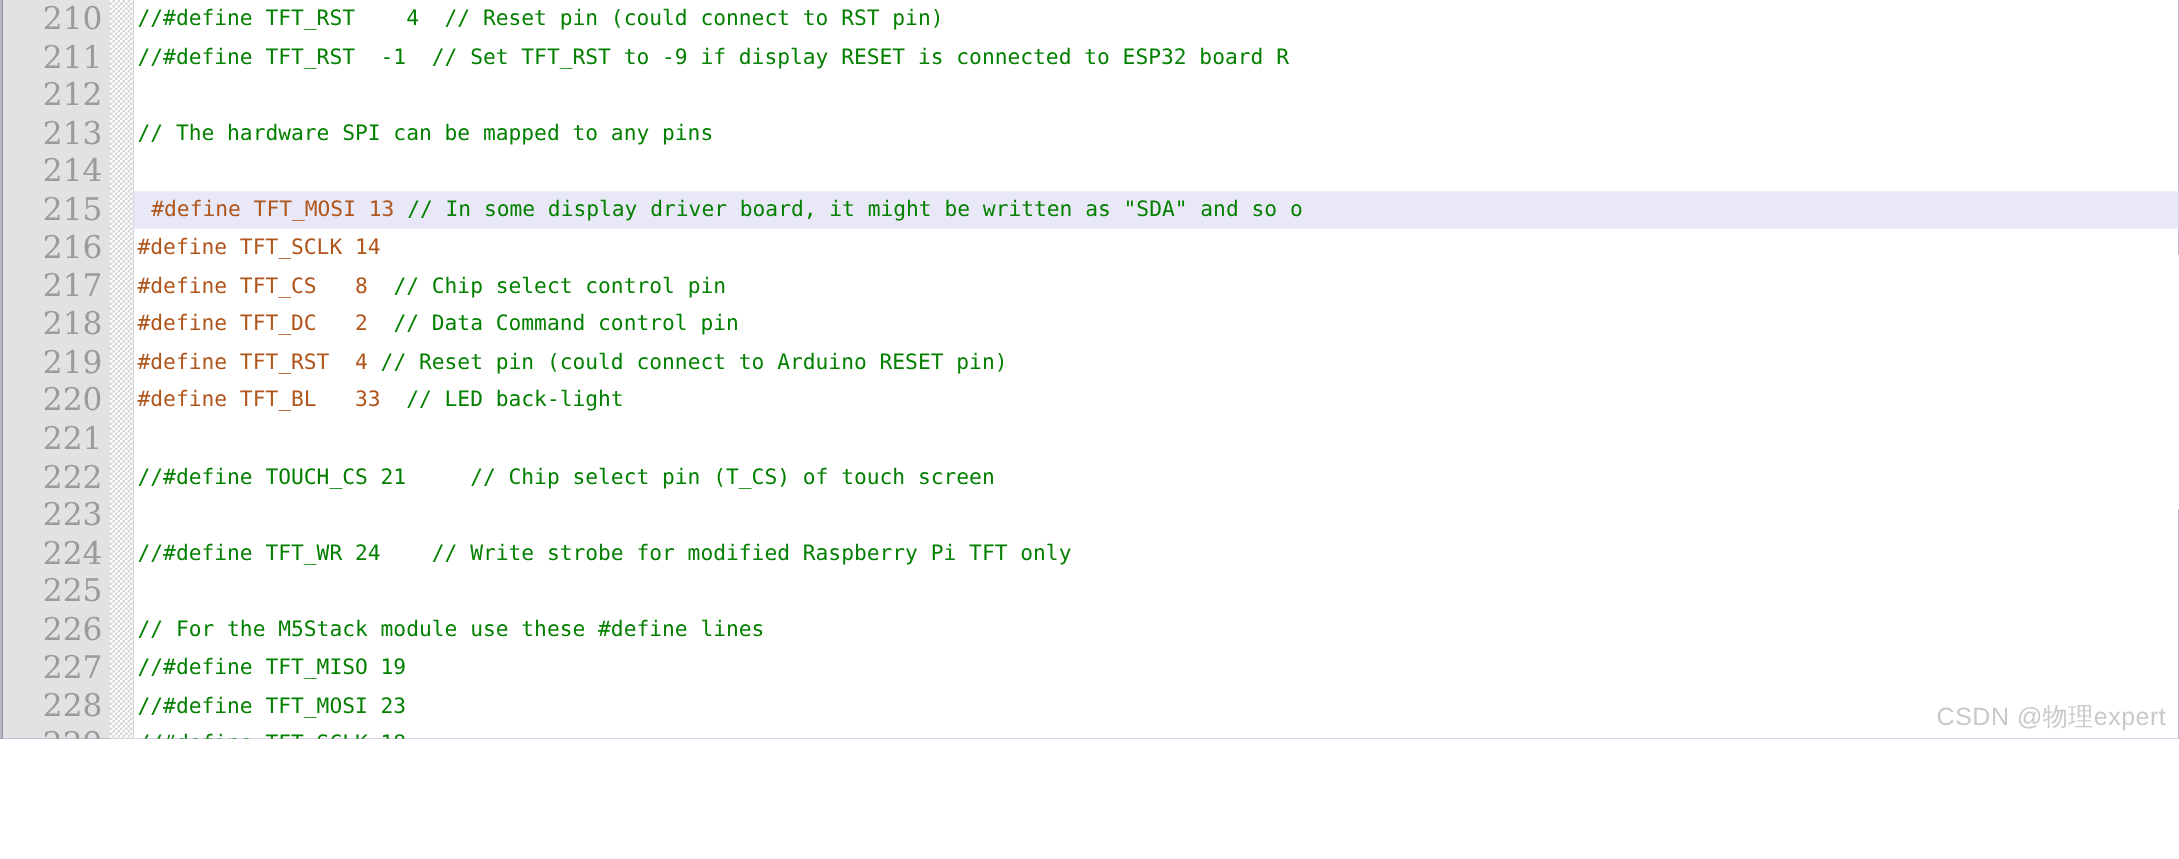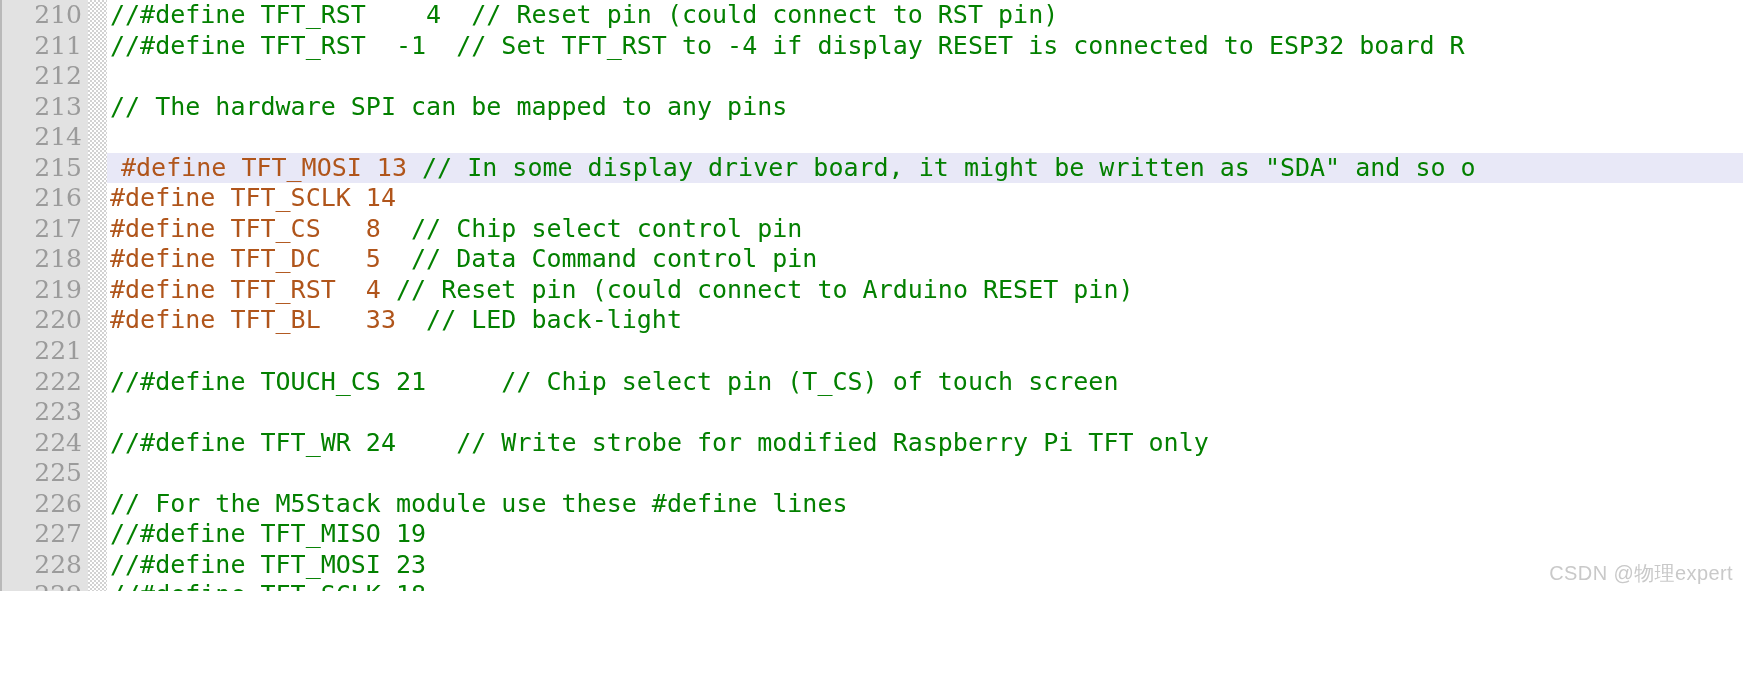--- a/index.html
+++ b/index.html
@@ -44,21 +44,21 @@
   
   #code{
     position:absolute;left:105px;top:0;right:0;height:687px;
     background:#ffffff;
     z-index:1;
   }
   .row{
     height:30.55px;line-height:30.55px;
     white-space:pre;
     font-family:"DejaVu Sans Mono","Liberation Mono",monospace;
-    font-size:25px;
+    font-size:17px;
     padding-left:3px;
     box-sizing:border-box;
   }
   .row.hl{background:#e8e8f7;padding-left:14px;}
   .c-comment{color:#038000;}
   .c-pre{color:#b0551b;}
   
   #watermark{
     position:absolute;right:10px;bottom:4px;
     font-family:"Liberation Sans","DejaVu Sans",sans-serif;
@@ -93,28 +93,28 @@
       <div class="ln">227</div>
       <div class="ln">228</div>
       <div class="ln">229</div>
       <div class="ln">230</div>
     </div>
 
   <div id="foldstrip"></div>
 
   <div id="code">
       <div class="row"><span class="c-comment">//#define TFT_RST    4  // Reset pin (could connect to RST pin)</span></div>
-      <div class="row"><span class="c-comment">//#define TFT_RST  -1  // Set TFT_RST to -4 if display RESET is connected to ESP32 board R</span></div>
+      <div class="row"><span class="c-comment">//#define TFT_RST  -1  // Set TFT_RST to -9 if display RESET is connected to ESP32 board R</span></div>
       <div class="row"><span></span></div>
       <div class="row"><span class="c-comment">// The hardware SPI can be mapped to any pins</span></div>
       <div class="row"><span></span></div>
       <div class="row hl"><span class="c-pre">#define TFT_MOSI 13 </span><span class="c-comment">// In some display driver board, it might be written as "SDA" and so o</span></div>
       <div class="row"><span class="c-pre">#define TFT_SCLK 14</span></div>
       <div class="row"><span class="c-pre">#define TFT_CS   8  </span><span class="c-comment">// Chip select control pin</span></div>
-      <div class="row"><span class="c-pre">#define TFT_DC   5  </span><span class="c-comment">// Data Command control pin</span></div>
+      <div class="row"><span class="c-pre">#define TFT_DC   2  </span><span class="c-comment">// Data Command control pin</span></div>
       <div class="row"><span class="c-pre">#define TFT_RST  4 </span><span class="c-comment">// Reset pin (could connect to Arduino RESET pin)</span></div>
       <div class="row"><span class="c-pre">#define TFT_BL   33  </span><span class="c-comment">// LED back-light</span></div>
       <div class="row"><span></span></div>
       <div class="row"><span class="c-comment">//#define TOUCH_CS 21     // Chip select pin (T_CS) of touch screen</span></div>
       <div class="row"><span></span></div>
       <div class="row"><span class="c-comment">//#define TFT_WR 24    // Write strobe for modified Raspberry Pi TFT only</span></div>
       <div class="row"><span></span></div>
       <div class="row"><span class="c-comment">// For the M5Stack module use these #define lines</span></div>
       <div class="row"><span class="c-comment">//#define TFT_MISO 19</span></div>
       <div class="row"><span class="c-comment">//#define TFT_MOSI 23</span></div>

